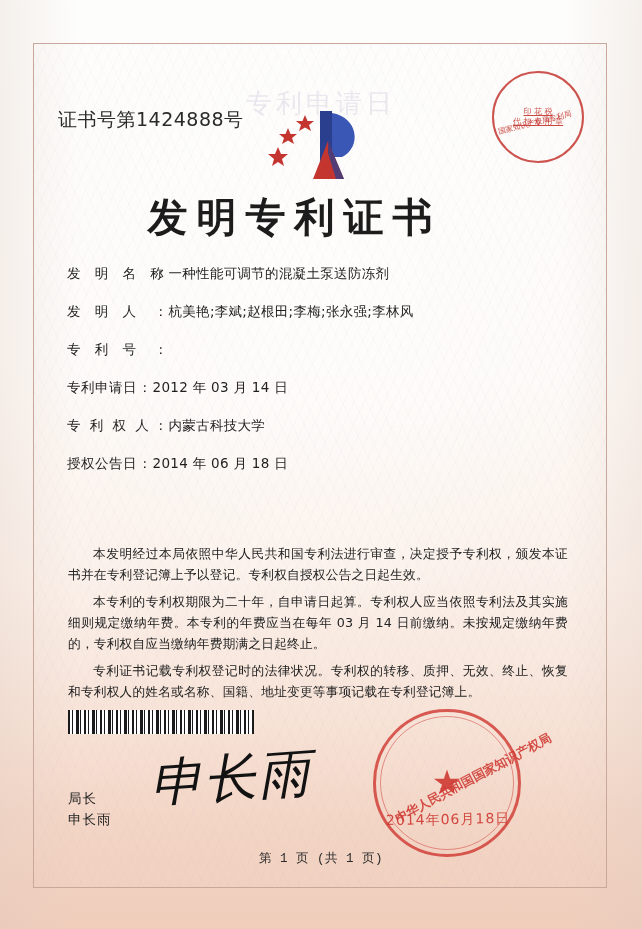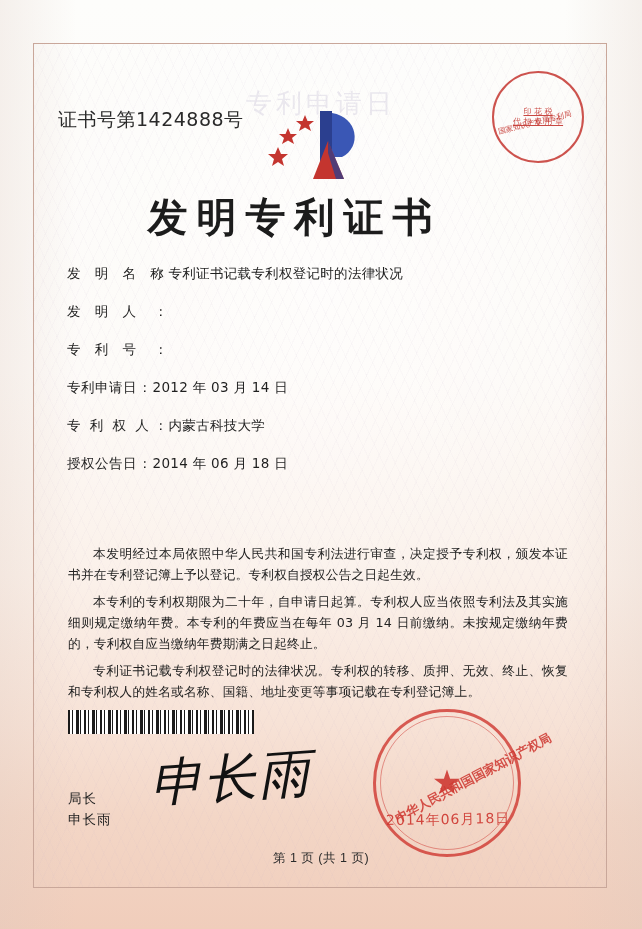--- a/index.html
+++ b/index.html
@@ -308,21 +308,21 @@
 
   
   .footer {
     position: absolute;
     top: 850px;
     left: 0;
     width: 642px;
     text-align: center;
     font-size: 12.5px;
     color: #2b2b2b;
-    font-family: Liberation Sans, sans-serif;
+    font-family: Liberation Mono, monospace;
     letter-spacing: 0.5px;
   }
 
   
   .guilloche {
     position: absolute;
     left: 34px;
     top: 44px;
     width: 572px;
     height: 843px;
@@ -370,26 +370,27 @@
     </div>
   </div>
 
   <div class="main-title">发明专利证书</div>
 
   <div class="fields">
 
     <div class="field-row">
       <span class="field-label spaced">发 明 名 称</span>
       <span class="field-sep">：</span>
-      <span class="field-value">专利证书记载专利权登记时的法律状况</span>
+      <span class="field-value">一种性能可调节的混凝土泵送防冻剂</span>
     </div>
 
     <div class="field-row">
       <span class="field-label spaced">发 明 人</span>
       <span class="field-sep">：</span>
+      <span class="field-value">杭美艳;李斌;赵根田;李梅;张永强;李林风</span>
     </div>
 
     <div class="field-row">
       <span class="field-label spaced">专 利 号</span>
       <span class="field-sep">：</span>
     </div>
 
     <div class="field-row">
       <span class="field-label plain">专利申请日</span>
       <span class="field-sep">：</span>

